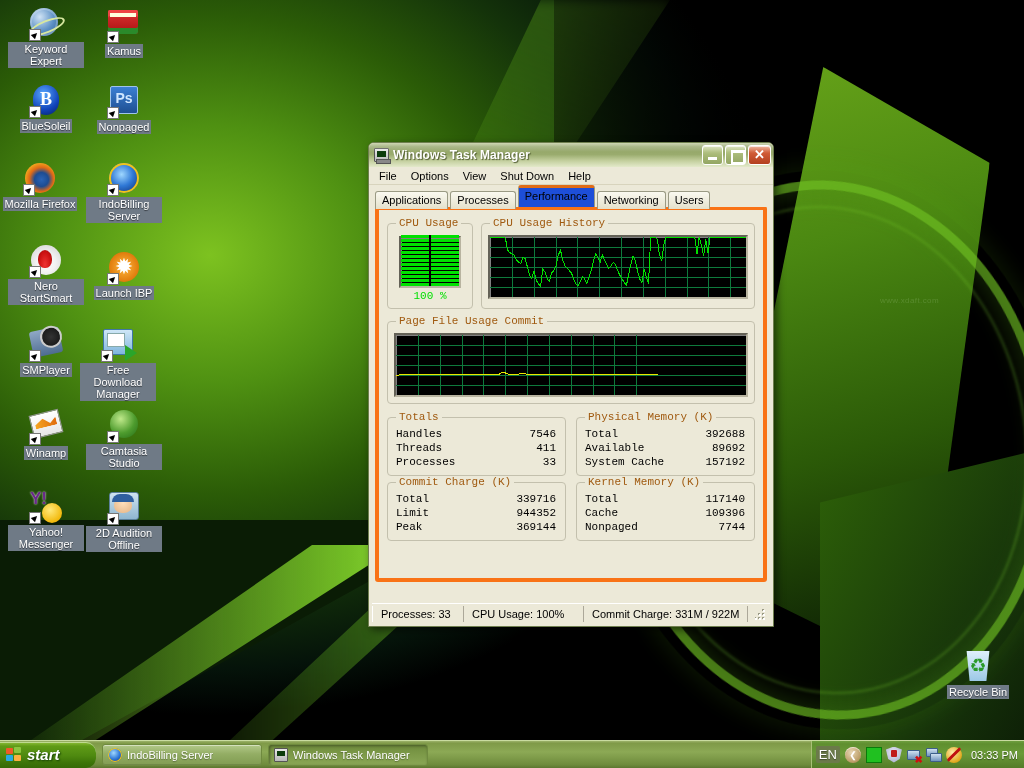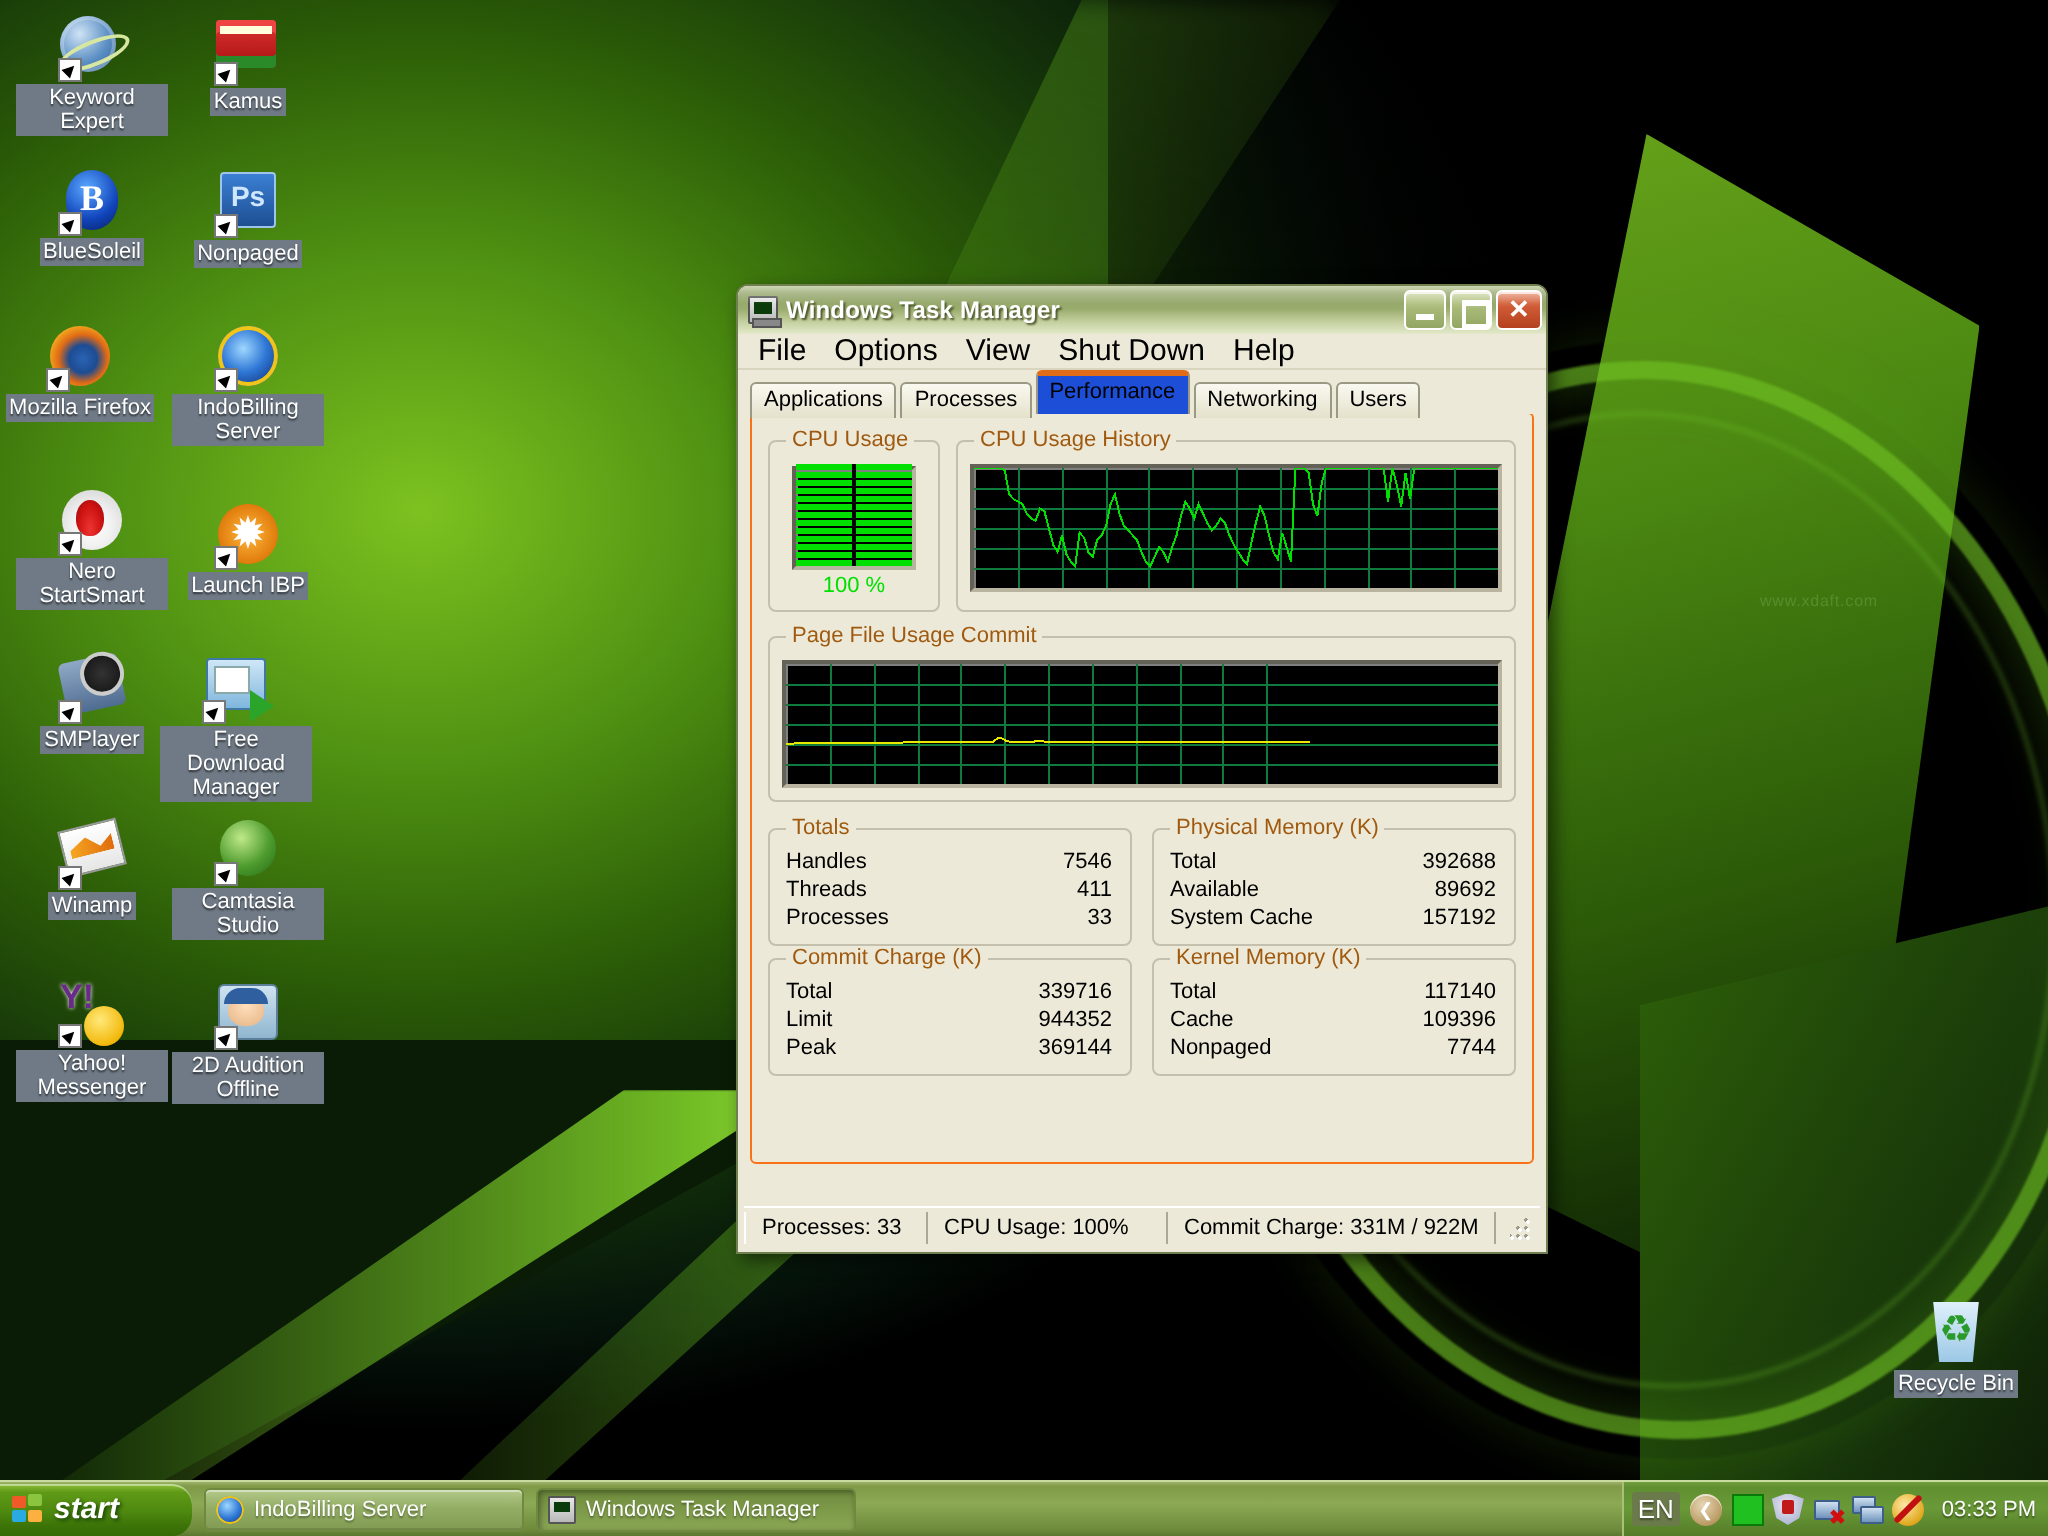--- a/index.html
+++ b/index.html
@@ -190,21 +190,21 @@
   .wb.close { background:linear-gradient(180deg,#e89a7c 0%, #cf5a35 42%, #b3401f 100%); width:23px;}
   .wb-min:after{content:"";position:absolute;left:5px;bottom:4px;width:9px;height:3px;background:#fff;}
   .wb-max:after{content:"";position:absolute;left:5px;top:4px;width:10px;height:9px;border:2px solid #fff;border-top-width:3px;}
   .wb-close:after{content:"\2715";position:absolute;left:0;right:0;top:1px;color:#fff;font-size:13px;font-weight:bold;text-align:center;line-height:16px;}
 
   #menubar {
     height:18px; display:flex; align-items:center; gap:2px;
     padding:0 4px; background:#ece9d8;
     border-bottom:1px solid #d8d4bd;
   }
-  #menubar .mi { padding:2px 6px; font-size:15px; color:#000; cursor:default; }
+  #menubar .mi { padding:2px 6px; font-size:11px; color:#000; cursor:default; }
 
   #tabrow {
     display:flex; align-items:flex-end; gap:2px;
     padding:4px 0 0 6px; height:22px; background:#ece9d8;
     position:relative; z-index:2;
   }
   .tab {
     border:1px solid #9a9a84; border-bottom:none;
     background:linear-gradient(180deg,#faf9f0,#e4e1cb);
     border-radius:3px 3px 0 0;
@@ -212,23 +212,24 @@
     cursor:pointer; color:#000; position:relative; top:2px;
   }
   .tab.active {
     background:#1d4ed8; border-top:3px solid #e06c17;
     padding-top:2px; top:0px; font-weight:normal; z-index:3;
     padding-bottom:5px;
   }
   #tabbody {
     flex:1 1 auto; margin:0 6px 16px 6px;
     background:#ece9d8;
-    border:1px solid #f97316; border-radius:0 3px 3px 3px;
+    border:4px solid #f97316; border-radius:0 3px 3px 3px;
     position:relative; top:-1px;
     padding:7px 8px 8px 8px;
+    font-family:Liberation Mono, monospace;
   }
 
   fieldset.grp {
     border:1px solid #c3c0ad; border-radius:4px;
     padding:4px 6px 6px 6px; margin:0;
     position:relative;
   }
   fieldset.grp > legend {
     font-size:11px; color:#a05a10; padding:0 3px; margin-left:2px;
   }

